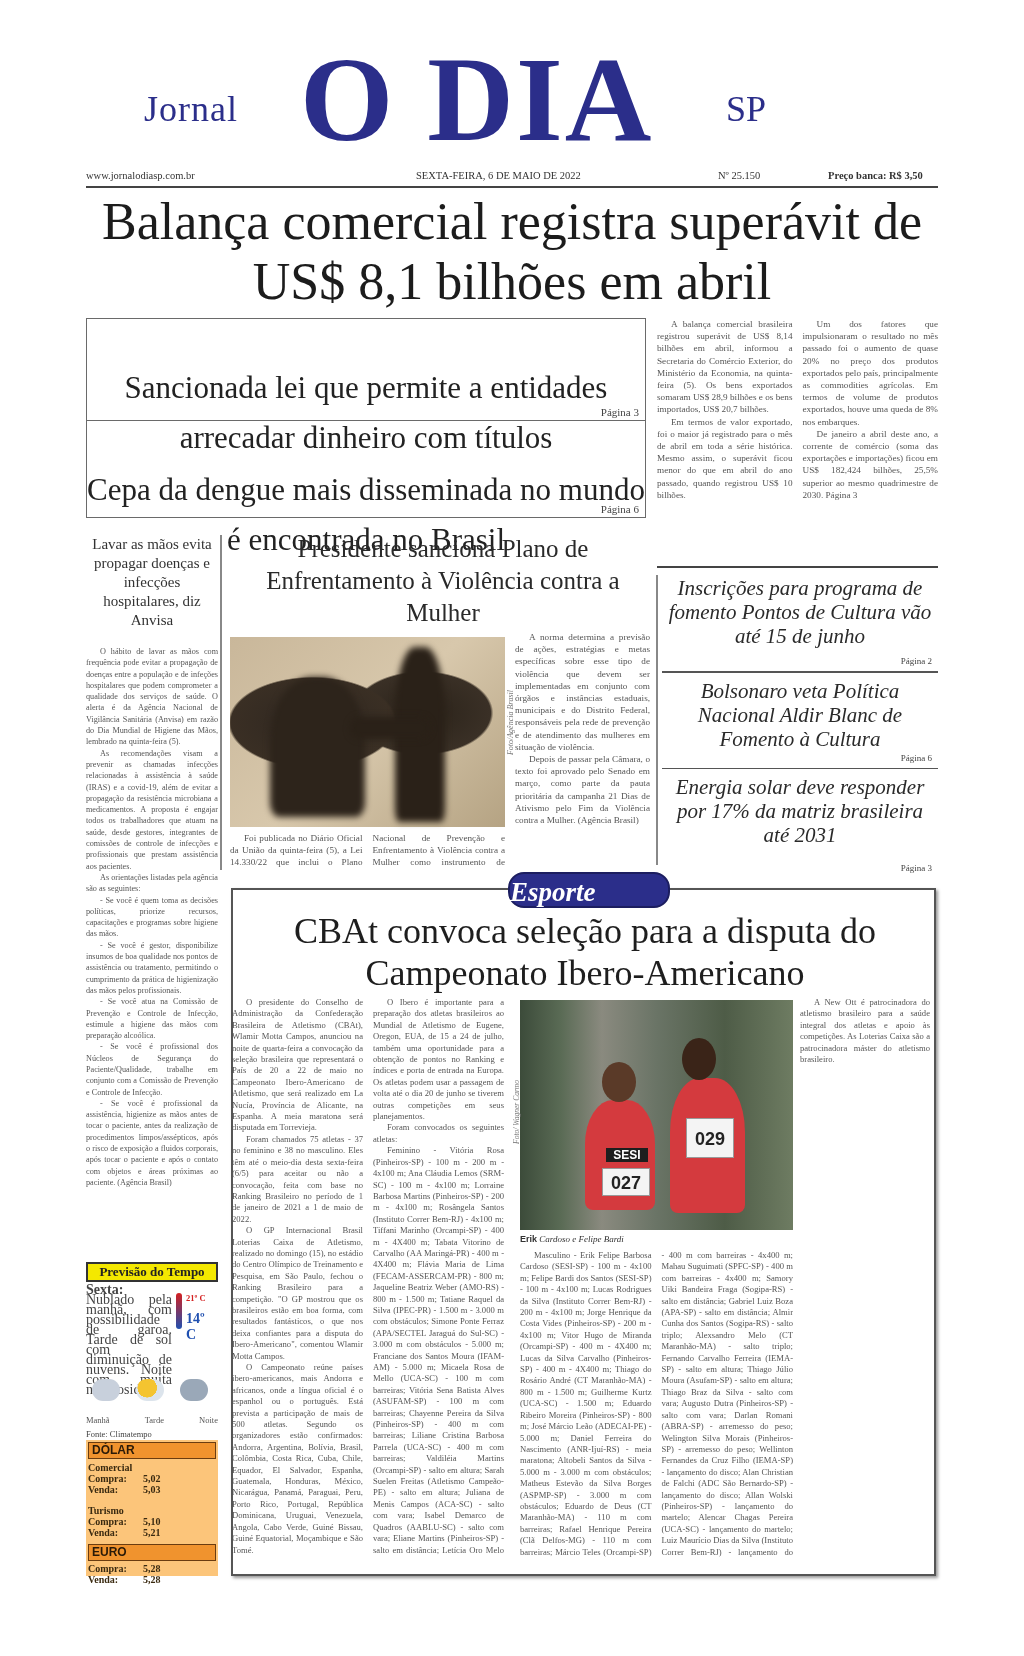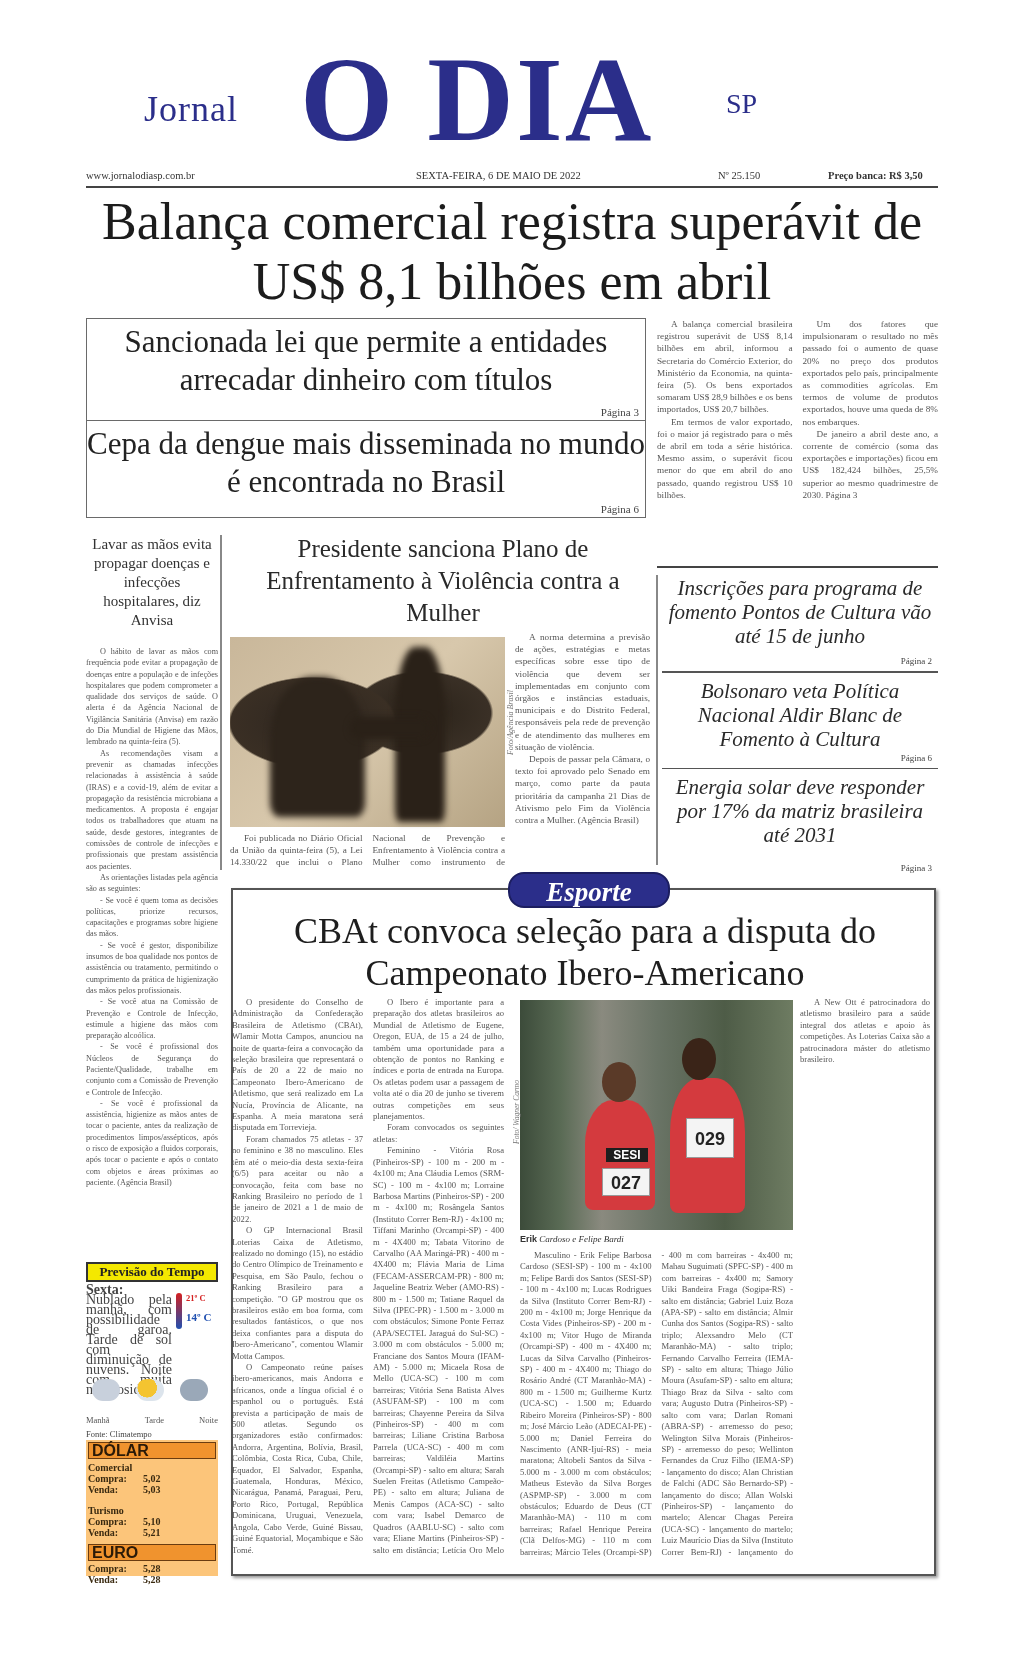--- a/index.html
+++ b/index.html
@@ -1,41 +1,41 @@
 <!DOCTYPE html>
 <html><head>
 <meta charset="utf-8">
 <style>
   * { box-sizing: border-box; margin: 0; padding: 0; }
   body { width: 1024px; height: 1656px; background: #ffffff; font-family: "Liberation Serif", serif; color: #2a2a2a; position: relative; overflow: hidden; }
   .abs { position: absolute; }
   .masthead-jornal { left: 144px; top: 88px; font-size: 36px; color: #2b2e8a; letter-spacing: 1px; }
   .masthead-title { left: 300px; top: 40px; font-size: 120px; font-weight: bold; color: #2b2e8a; line-height: 1; letter-spacing: 2px; }
-  .masthead-sp { left: 726px; top: 88px; font-size: 28px; color: #2b2e8a; }
+  .masthead-sp { left: 726px; top: 88px; font-size: 36px; color: #2b2e8a; }
   .infobar { left: 86px; top: 170px; width: 852px; height: 16px; font-size: 10.5px; color: #333; }
   .infobar span { position: absolute; top: 0; }
   .rule { background: #444; height: 2px; }
   .headline-main { left: 86px; top: 192px; width: 852px; text-align: center; font-size: 52px; line-height: 60px; color: #1c1c1c; }
   .box { border: 1.5px solid #6a6a6a; }
-  .boxhead { text-align: center; font-size: 31px; line-height: 38px; color: #222; }
+  .boxhead { text-align: center; font-size: 31px; line-height: 50px; color: #222; margin-top: 40px; }
   .pagina { position: absolute; right: 6px; bottom: 2px; font-size: 11px; color: #444; }
   .body { font-size: 9.2px; line-height: 12.2px; color: #555; text-align: justify; }
   .body p { text-indent: 14px; }
   .col2 { column-count: 2; column-gap: 14px; }
   .ital-head { text-align: center; font-style: italic; font-size: 21px; line-height: 24px; color: #2a2a2a; }
   .sidehead { text-align: center; font-size: 15px; line-height: 19px; color: #333; }
   .thin-rule { background: #555; height: 1.5px; }
   .photo1 { background: radial-gradient(ellipse at 30% 45%, #2e2620 0%, #3a2f24 30%, transparent 31%), radial-gradient(ellipse at 70% 40%, #2a2219 0%, #3a3026 25%, transparent 26%), linear-gradient(135deg, #c9b79a 0%, #d8c8ac 50%, #b5a383 100%); }
   .photo2 { background: linear-gradient(90deg, #3c4b3a 0%, #5a6b55 15%, #8a8a7f 30%, #6a7466 50%, #4e5c47 75%, #6e7c62 100%); }
   .athlete { position: absolute; background: #d43a3e; border-radius: 40% 40% 8px 8px; }
   .bib { position: absolute; background: #f4f4f4; color: #222; font-family: "Liberation Sans", sans-serif; font-weight: bold; text-align: center; border: 1px solid #999; }
-  .esporte-tab { left: 508px; top: 872px; width: 162px; height: 36px; background: #2b2e8a; color: #fff; border-radius: 16px; font-style: italic; font-weight: bold; font-size: 27px; text-align: center; line-height: 36px; border: 2px solid #1c1e60; }
+  .esporte-tab { left: 508px; top: 872px; width: 162px; height: 36px; background: #2b2e8a; color: #fff; border-radius: 16px; font-style: italic; font-weight: bold; font-size: 27px; line-height: 36px; border: 2px solid #1c1e60; }
   .weather-title { background: #f4e800; border: 2px solid #333; font-family: "Liberation Serif", serif; font-weight: bold; font-size: 13px; text-align: center; color: #222; }
   .fx { background: #fcc57a; }
-  .fx-head { background: #f0932e; border: 1.5px solid #6a3c10; font-family: "Liberation Sans", sans-serif; font-weight: bold; font-size: 16px; color: #2a1a08; padding-left: 3px; line-height: 15px; }
+  .fx-head { background: #f0932e; border: 1.5px solid #6a3c10; font-family: "Liberation Sans", sans-serif; font-weight: bold; font-size: 12px; color: #2a1a08; padding-left: 3px; line-height: 15px; }
   .fx-row { font-size: 10px; line-height: 11px; color: #3a2a10; font-weight: bold; }
   .fx-row span.v { position: absolute; left: 55px; }
   .icon-wx { position: absolute; width: 28px; height: 22px; border-radius: 14px; }
 </style>
 </head>
 <body>
 
 <div class="abs masthead-jornal">Jornal</div>
 <div class="abs masthead-title">O DIA</div>
 <div class="abs masthead-sp">SP</div>
@@ -155,21 +155,21 @@
 
 <div class="abs" style="left:86px; top:1262px; width:132px;">
   <div class="weather-title">Previsão do Tempo</div>
   <div style="position:relative; margin-top:3px; height:90px;">
     <div style="width:86px; font-size:14px; line-height:10px; color:#444; text-align:justify;">
       <b>Sexta:</b>
       <span>Nublado pela manhã, com possibilidade de garoa. Tarde de sol com diminuição de nuvens. Noite com muita nebulosidade.</span>
     </div>
     <div style="position:absolute; left:90px; top:8px; width:6px; height:36px; background:linear-gradient(#d42020,#2050b0); border-radius:3px;"></div>
     <div style="position:absolute; left:100px; top:8px; font-size:8.5px; font-weight:bold; color:#d42020;">21º C</div>
-    <div style="position:absolute; left:100px; top:26px; font-size:11px; font-weight:bold; color:#2050b0;">14º C</div>
+    <div style="position:absolute; left:100px; top:26px; font-size:14px; font-weight:bold; color:#2050b0;">14º C</div>
   </div>
   <div style="position:relative; height:40px;">
     <div class="icon-wx" style="left:6px; top:4px; background:#c8d0dc;"></div>
     <div class="icon-wx" style="left:50px; top:4px; background:radial-gradient(circle at 40% 40%, #f4c430 0 45%, #dce4ec 46%);"></div>
     <div class="icon-wx" style="left:94px; top:4px; background:#9aa8b8;"></div>
   </div>
   <div style="display:flex; justify-content:space-between; font-size:8.5px; color:#555;">
     <span>Manhã</span>
     <span>Tarde</span>
     <span>Noite</span>

